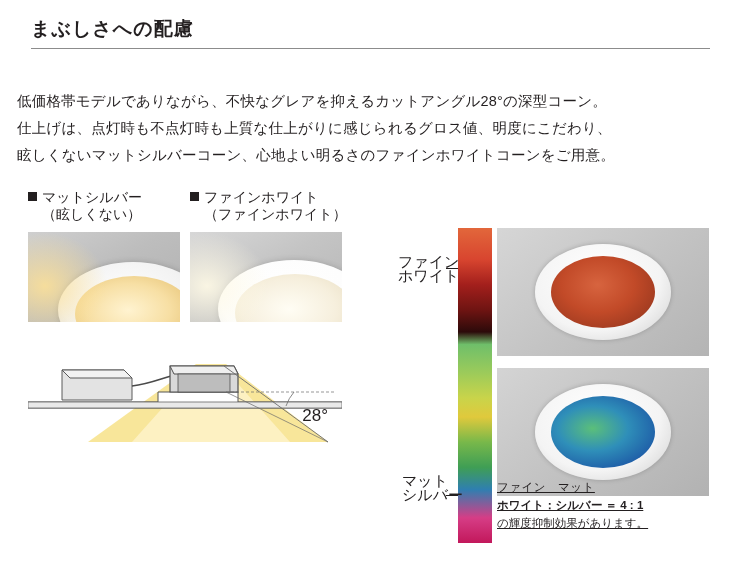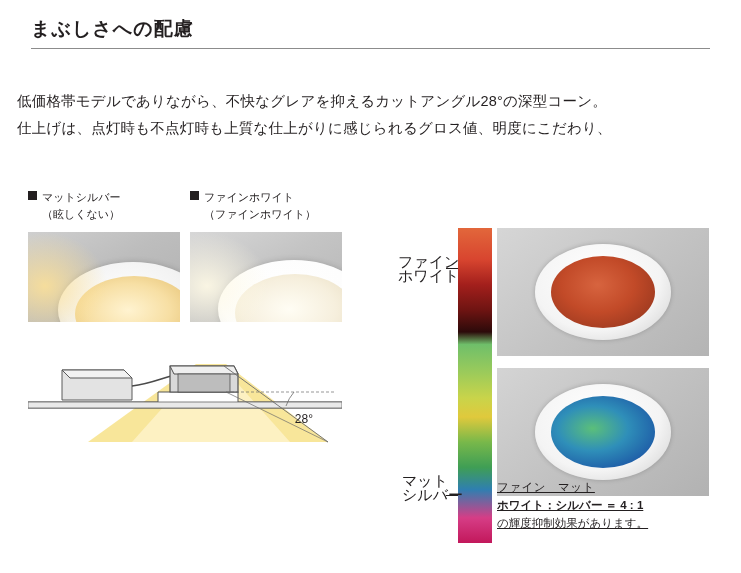--- a/index.html
+++ b/index.html
@@ -41,21 +41,21 @@
     font-size: 14.5px;
     line-height: 27px;
     letter-spacing: 0.2px;
     color: #231f20;
     margin-top: 24px;
   }
   .body-copy div { white-space: nowrap; }
   
   .cap {
     position: absolute;
-    font-size: 11px;
+    font-size: 14px;
     line-height: 17px;
     color: #231f20;
   }
   .cap .sq {
     display: inline-block;
     width: 9px; height: 9px;
     background: #231f20;
     margin-right: 5px;
     vertical-align: 1px;
   }
@@ -119,22 +119,22 @@
   }
 
   
   .diagram {
     position: absolute;
     left: 28px; top: 330px;
     width: 314px; height: 118px;
   }
   .angle-label {
     position: absolute;
-    right: 29px; bottom: 22px;
-    font-size: 12px;
+    right: 14px; bottom: 22px;
+    font-size: 17px;
     color: #231f20;
   }
 
   
   .spectrum {
     position: absolute;
     left: 458px; top: 228px;
     width: 34px; height: 315px;
     background: linear-gradient(to bottom,
       #e2673b 0%,
@@ -212,20 +212,21 @@
 <body>
 
 <div class="page">
 
   <div class="title">まぶしさへの配慮</div>
   <div class="title-rule"></div>
 
   <div class="body-copy">
     <div>低価格帯モデルでありながら、不快なグレアを抑えるカットアングル28°の深型コーン。</div>
     <div>仕上げは、点灯時も不点灯時も上質な仕上がりに感じられるグロス値、明度にこだわり、</div>
+    <div>眩しくないマットシルバーコーン、心地よい明るさのファインホワイトコーンをご用意。</div>
   </div>
 
   <div class="cap cap-silver">
     <div><span class="sq"></span><span>マットシルバー</span></div>
     <div class="cap-line2">（眩しくない）</div>
   </div>
   <div class="cap cap-white">
     <div><span class="sq"></span><span>ファインホワイト</span></div>
     <div class="cap-line2">（ファインホワイト）</div>
   </div>

